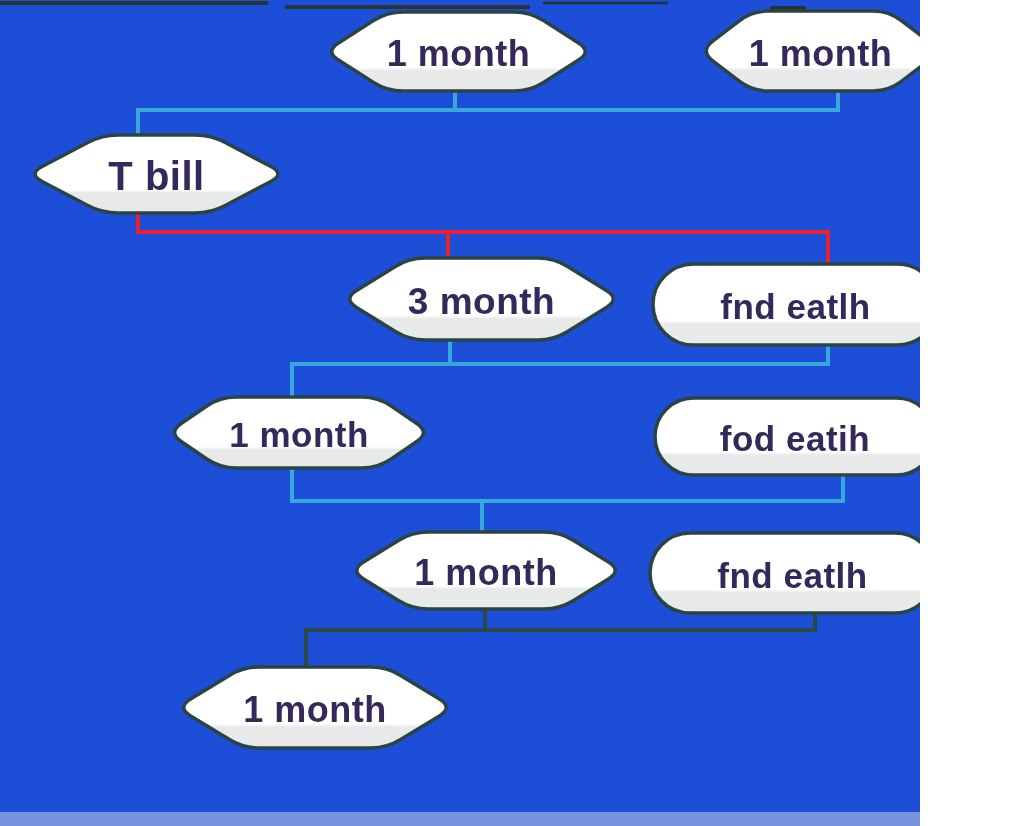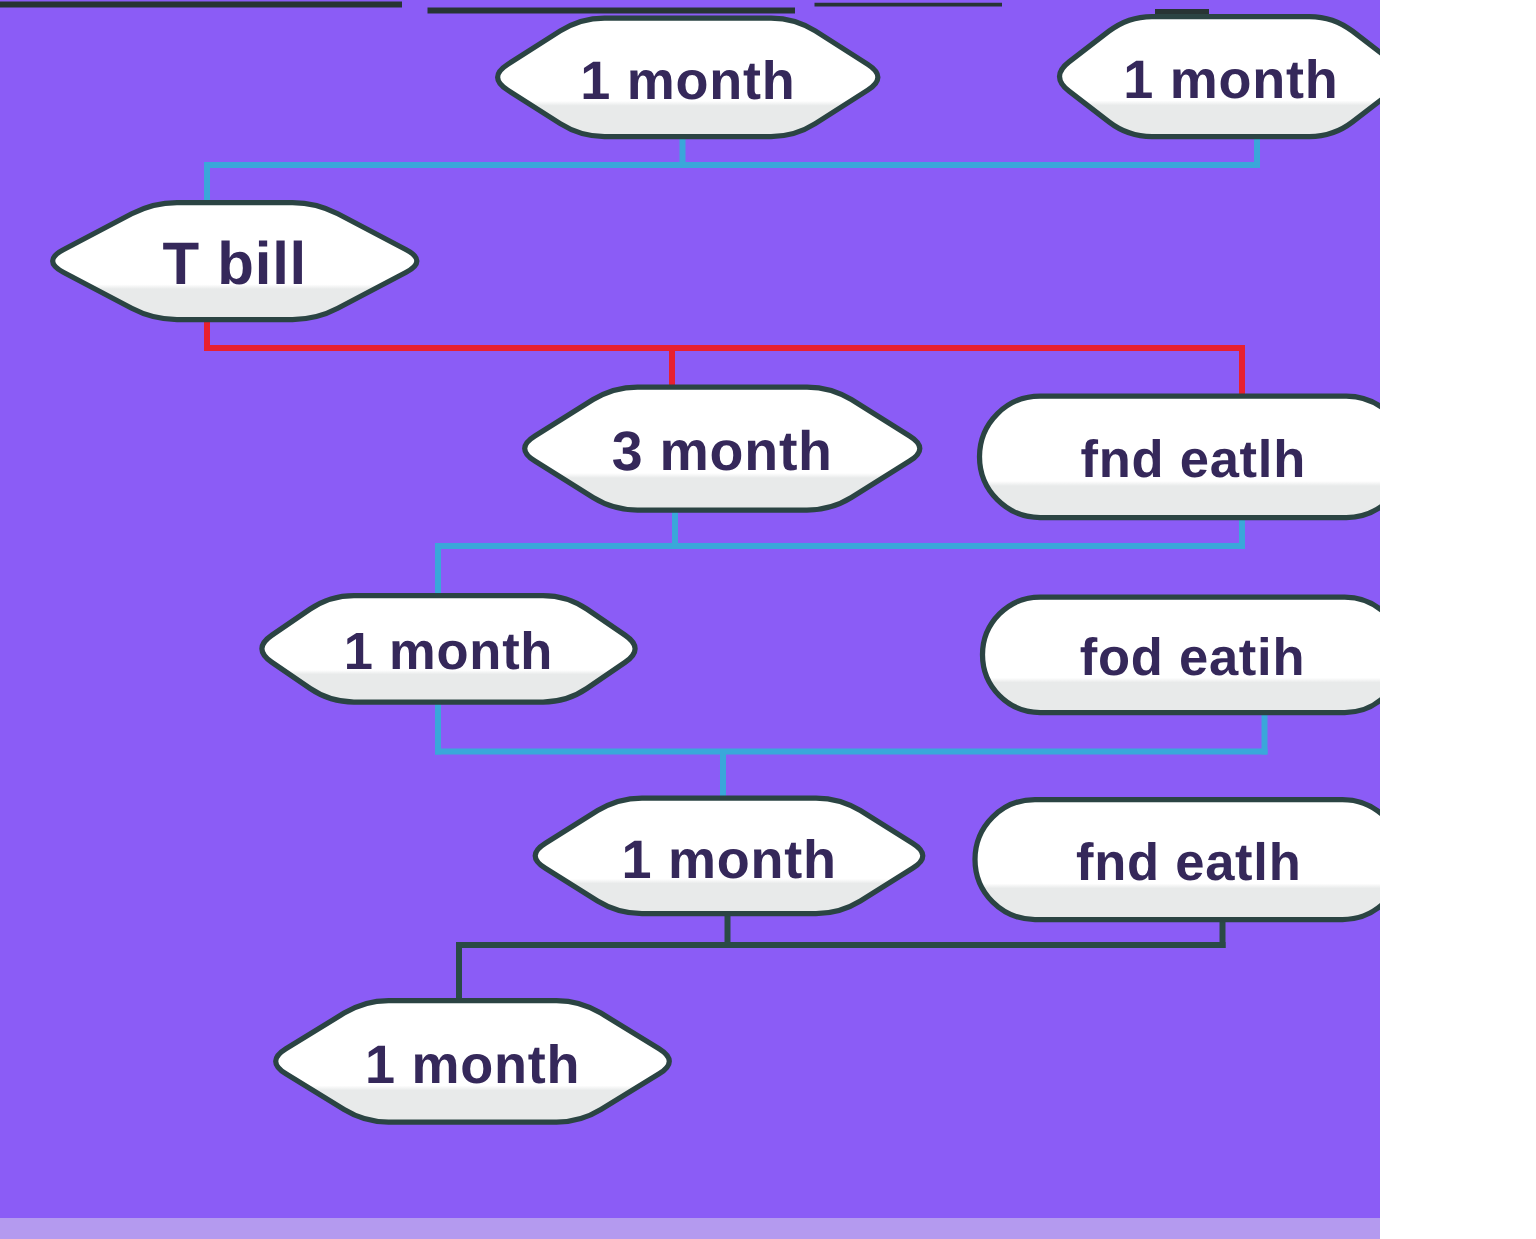--- a/index.html
+++ b/index.html
@@ -1,20 +1,20 @@
 <!DOCTYPE html>
 <html><head>
 <meta charset="utf-8">
 <style>
   html,body{margin:0;padding:0;background:#ffffff;}
   body{font-family:"Liberation Sans", sans-serif;}
   .canvas{
     position:relative;
     width:920px;height:826px;
-    background:#8b5cf6;
+    background:#1d4ed8;
     overflow:hidden;
   }
   svg{position:absolute;left:0;top:0;}
   .node-label{
     font-family:"Liberation Sans","DejaVu Sans",sans-serif;
     font-weight:600;
     letter-spacing:0.5px;
   }
 </style>
 </head>

